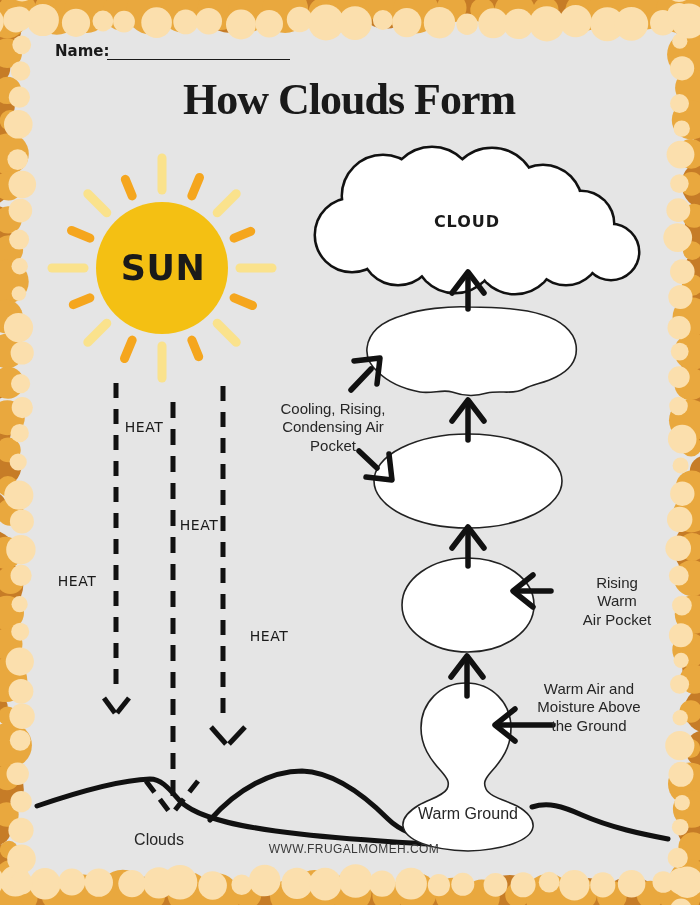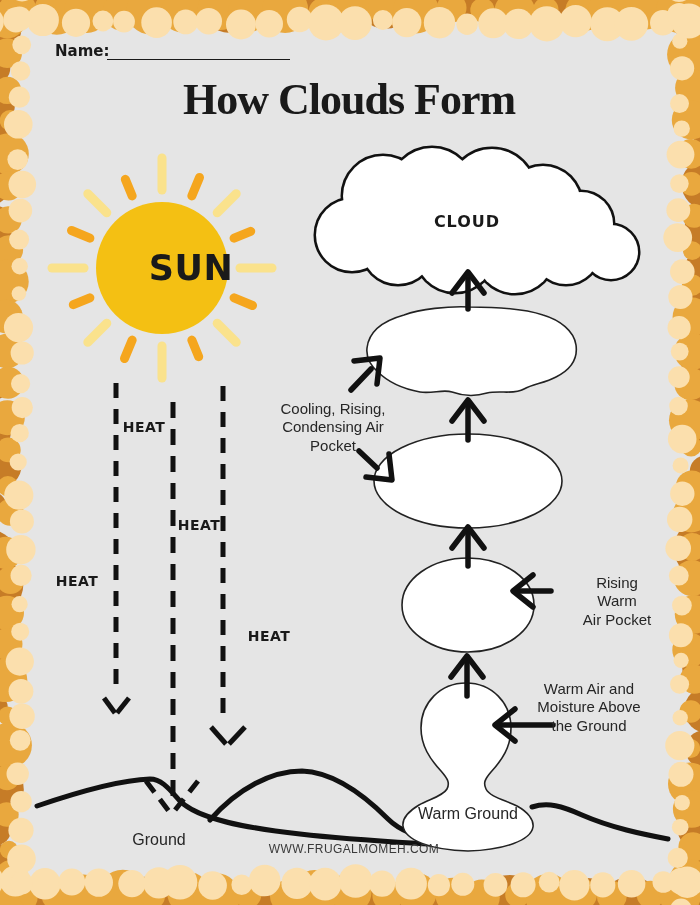--- a/index.html
+++ b/index.html
@@ -10,23 +10,23 @@
   }
   .art { position:absolute; left:0; top:0; z-index:1; }
   .txt { position:absolute; z-index:2; color:var(--ink,#1a1a1a); }
   .display { font-family:"DejaVu Sans", sans-serif; font-weight:bold; }
   .center { transform:translateX(-50%); text-align:center; }
   .ml { white-space:pre-line; line-height:1.22; }
   .name-label { left:55px; top:42px; font-size:15px; font-weight:bold; }
   .name-line { position:absolute; z-index:2; left:107px; top:43px; width:183px; height:17px;
                border-bottom:1.7px solid #1a1a1a; }
   .title { left:349px; top:74px; font-size:44px; letter-spacing:-1px;font-family:Liberation Serif, serif; }
-  .sun-label { left:163px; top:248px; font-size:35px; letter-spacing:0.5px;margin-left:28px; }
+  .sun-label { left:163px; top:248px; font-size:35px; letter-spacing:0.5px; }
   .cloud-label { left:467px; top:212px; font-size:16px; letter-spacing:1px; }
-  .heat { font-size:14px; font-weight:bold; letter-spacing:0.5px; }
+  .heat { font-size:14px; font-weight:normal; letter-spacing:0.5px; }
   .stage-label { font-size:15px; color:#262626; }
   .plain16 { font-size:16px; color:#262626; }
   .footer { left:354px; top:842px; font-size:12px; letter-spacing:0.4px; color:#3a3a3a; }
 </style>
 </head>
 <body>
 
 <div class="page">
 
   <svg class="art" width="700" height="905" viewBox="0 0 700 905">
@@ -488,16 +488,16 @@
   <div class="txt stage-label ml center" style="left:333px; top:400px;">Cooling, Rising,
 Condensing Air
 Pocket</div>
   <div class="txt stage-label ml center" style="left:617px; top:574px;">Rising Warm
 Air Pocket</div>
   <div class="txt stage-label ml center" style="left:589px; top:680px;">Warm Air and
 Moisture Above
 the Ground</div>
 
   <div class="txt plain16 center" style="left:468px; top:805px;">Warm Ground</div>
-  <div class="txt plain16 center" style="left:159px; top:831px;">Ground</div>
+  <div class="txt plain16 center" style="left:159px; top:831px;">Clouds</div>
 
   <div class="txt footer center">WWW.FRUGALMOMEH.COM</div>
 </div>
 
 </body></html>

